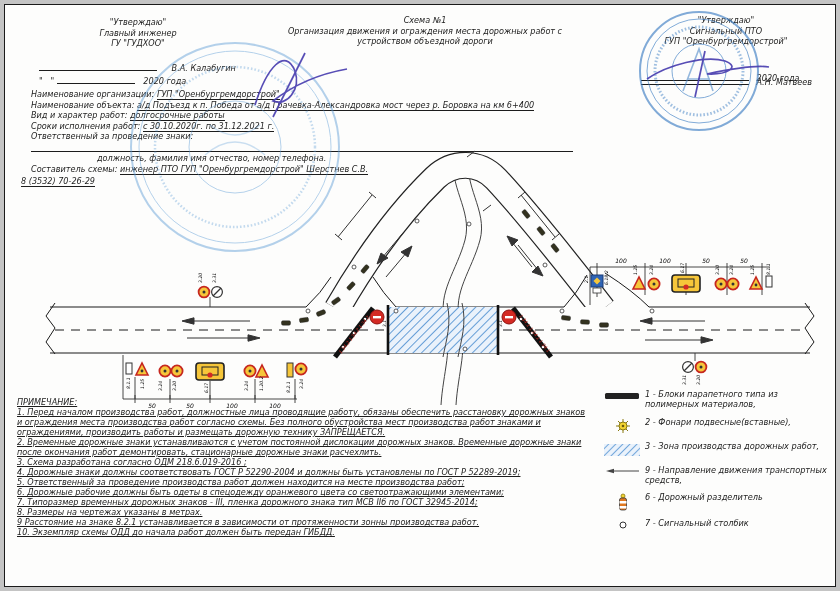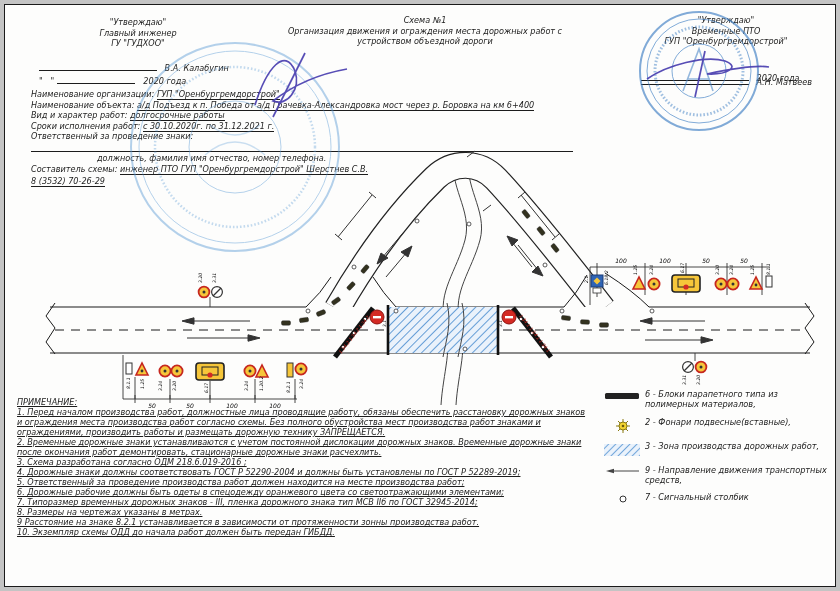--- a/index.html
+++ b/index.html
@@ -23,36 +23,36 @@
 
 <div class="page">
 
   <div class="abs c f8" style="left:38px;top:12px;width:190px;">
     <div>"Утверждаю"</div>
     <div>Главный инженер</div>
     <div>ГУ "ГУДХОО"</div>
   </div>
   <div class="abs f8 row" style="left:34px;top:56px;">
     <span class="u" style="display:inline-block;width:118px;height:9px;"></span>
-    <span style="margin-left:5px;">В.А. Калабугин</span>
+    <span style="margin-left:12px;">В.А. Калабугин</span>
   </div>
   <div class="abs f8 row" style="left:34px;top:69px;">
     <span>"&nbsp;&nbsp;&nbsp;"</span>
     <span class="u" style="display:inline-block;width:78px;height:9px;"></span>
     <span style="margin-left:6px;">2020 года</span>
   </div>
 
   <div class="abs c f8" style="left:262px;top:10px;width:316px;">
     <div>Схема №1</div>
     <div>Организация движения и ограждения места дорожных работ с устройством объездной дороги</div>
   </div>
 
   <div class="abs c f8" style="left:628px;top:10px;width:186px;">
     <div>"Утверждаю"</div>
-    <div>Временные ПТО</div>
+    <div>Сигнальный ПТО</div>
     <div>ГУП "Оренбургремдорстрой"</div>
   </div>
   <div class="abs f8 row" style="left:636px;top:70px;">
     <span class="u" style="display:inline-block;width:108px;height:9px;"></span>
     <span style="margin-left:5px;">А.Н. Матвеев</span>
   </div>
   <div class="abs f8 row" style="left:636px;top:66px;">
     <span class="u" style="display:inline-block;width:108px;height:9px;"></span>
     <span style="margin-left:5px;">2020 года</span>
   </div>
@@ -77,21 +77,21 @@
     <div class="row">
       <span class="lbl">Ответственный за проведение знаки:</span>
     </div>
   </div>
   <div class="abs" style="left:26px;top:146px;width:542px;border-top:1px solid #1c1c1c;"></div>
   <div class="abs f8 row" style="left:26px;top:159px;">
     <span class="lbl">Составитель схемы:</span>
     <span class="u">инженер ПТО ГУП "Оренбургремдорстрой" Шерстнев С.В.</span>
   </div>
   <div class="abs f8" style="left:92px;top:148px;">должность, фамилия имя отчество, номер телефона.</div>
-  <div class="abs f8" style="left:26px;top:171px;">
+  <div class="abs f8" style="left:16px;top:171px;">
     <span class="u">8 (3532) 70-26-29</span>
   </div>
 
   <svg class="abs" style="left:0;top:140px;" width="830" height="272" viewBox="0 140 830 272">
     <defs>
       <pattern id="hatch" width="6" height="6" patternUnits="userSpaceOnUse" patternTransform="rotate(45)">
         <rect width="6" height="6" fill="#eaf2fb"></rect>
         <line x1="0" y1="0" x2="0" y2="6" stroke="#4d8fd1" stroke-width="1.7"></line>
       </pattern>
     </defs>
@@ -399,21 +399,21 @@
   </div>
 
   <div class="abs" style="left:596px;top:384px;width:232px;">
 
     <div class="legend-row">
       <span class="legend-ic">
         <svg width="40" height="12">
             <rect x="2" y="3" width="34" height="6" rx="1.5" fill="#222"></rect>
           </svg>
       </span>
-      <span class="legend-tx">6 - Блоки парапетного типа из полимерных материалов,</span>
+      <span class="legend-tx">1 - Блоки парапетного типа из полимерных материалов,</span>
     </div>
 
     <div class="legend-row">
       <span class="legend-ic">
         <svg width="40" height="16" viewBox="0 0 40 16">
           <g stroke="#8a7a10" stroke-width="1">
             <line x1="20" y1="1" x2="20" y2="15"></line>
               <line x1="13" y1="8" x2="27" y2="8"></line>
             <line x1="15" y1="3" x2="25" y2="13"></line>
               <line x1="25" y1="3" x2="15" y2="13"></line>
@@ -443,20 +443,31 @@
     <div class="legend-row">
       <span class="legend-ic">
         <svg width="40" height="10" viewBox="0 0 40 10">
           <line x1="36" y1="5" x2="8" y2="5" stroke="#444" stroke-width="1"></line>
           <polygon points="3,5 11,2.8 11,7.2" fill="#444"></polygon>
         </svg>
       </span>
       <span class="legend-tx">9 - Направление движения транспортных средств,</span>
     </div>
 
+    <div class="legend-row">
+      <span class="legend-ic">
+        <svg width="40" height="18" viewBox="0 0 40 18">
+          <circle cx="20" cy="3" r="2" fill="#f3d430" stroke="#8a7a10" stroke-width="0.8"></circle>
+          <rect x="16.5" y="5" width="7" height="12" rx="2" fill="#e07820" stroke="#333" stroke-width="0.8"></rect>
+          <rect x="16.5" y="8" width="7" height="2.5" fill="#fff"></rect>
+          <rect x="16.5" y="13" width="7" height="2.5" fill="#fff"></rect>
+        </svg>
+      </span>
+      <span class="legend-tx">6 - Дорожный разделитель</span>
+    </div>
 
     <div class="legend-row">
       <span class="legend-ic">
         <svg width="40" height="12">
             <circle cx="20" cy="6" r="3" fill="#fff" stroke="#333" stroke-width="1"></circle>
           </svg>
       </span>
       <span class="legend-tx">7 - Сигнальный столбик</span>
     </div>
 

